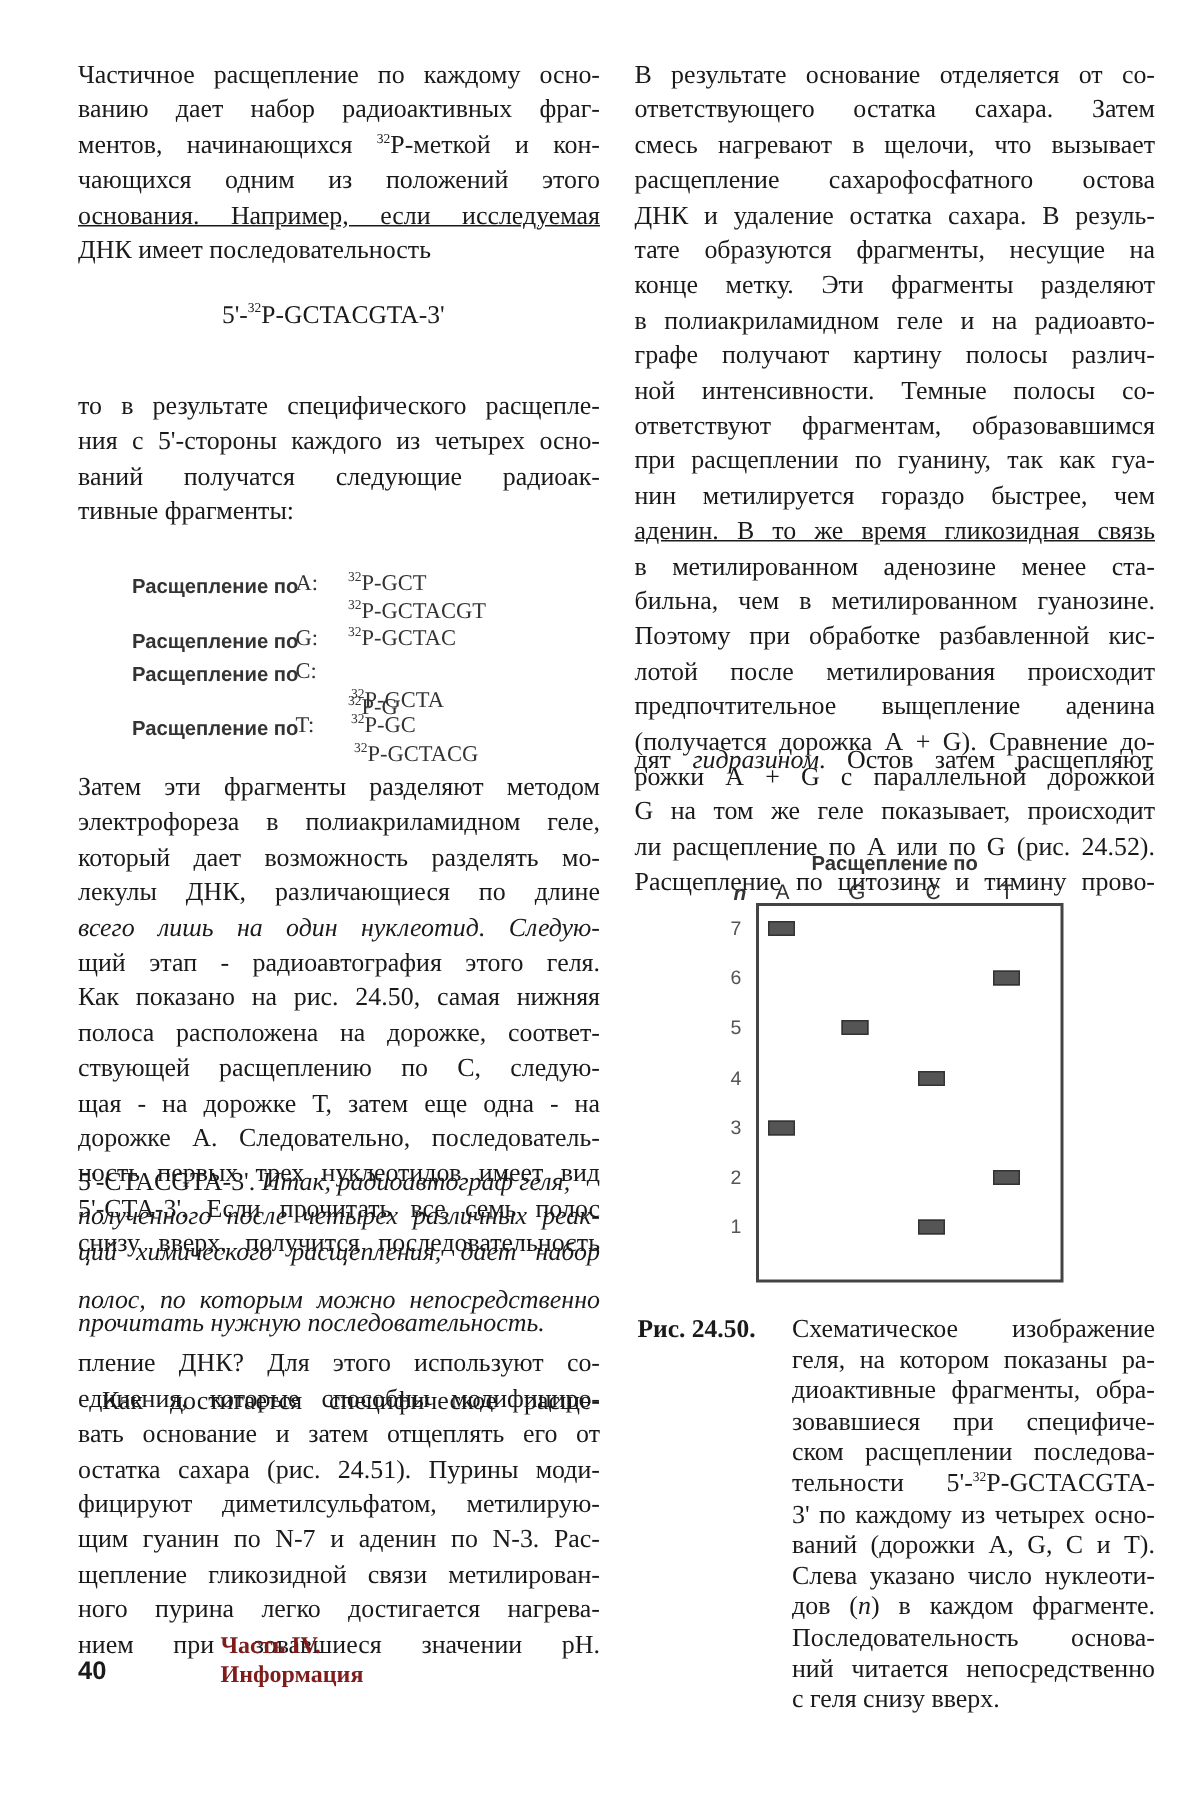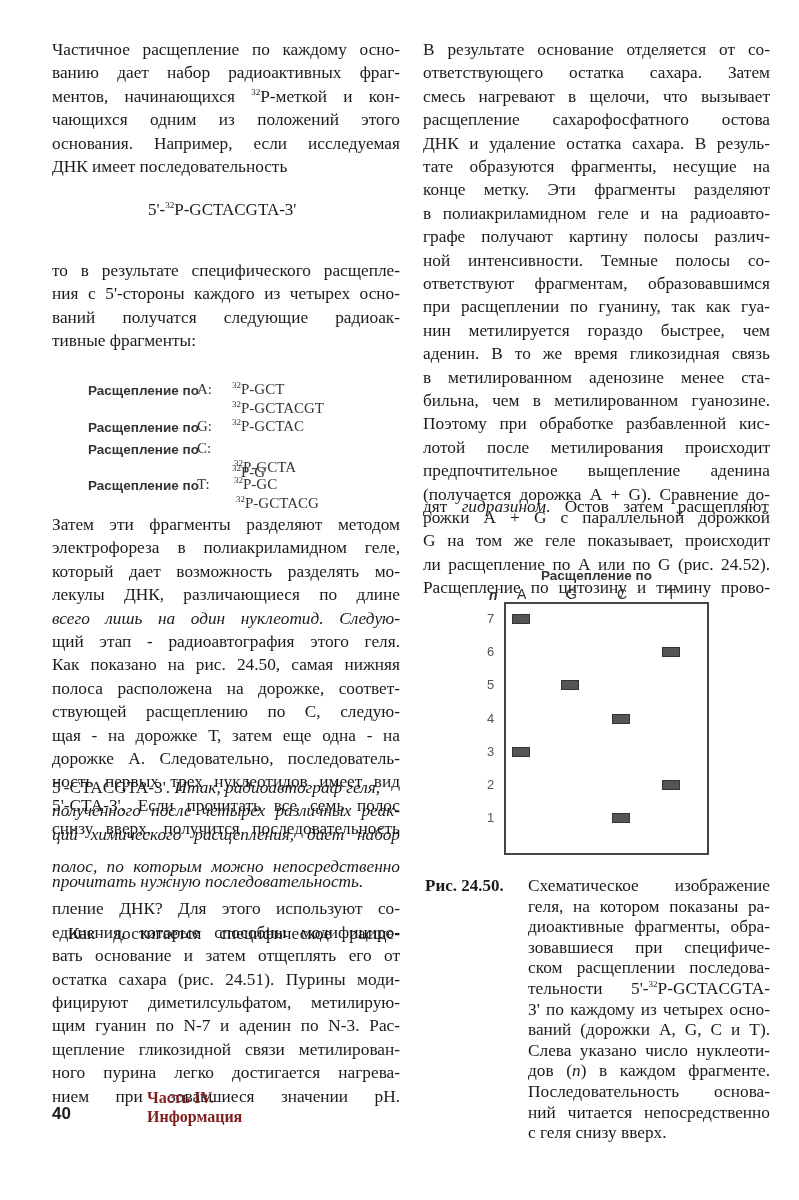--- a/index.html
+++ b/index.html
@@ -28,21 +28,21 @@
 </style>
 </head>
 <body>
 
 <div class="col" style="left:52px;top:0;width:348px;height:1200px;">
   <div id="lp1">
       <div class="line" style="top: 40px; width: 348px;">Частичное расщепление по каждому осно-</div>
       <div class="line" style="top: 63.4px; width: 348px;">ванию дает набор радиоактивных фраг-</div>
       <div class="line" style="top: 86.8px; width: 348px;">ментов, начинающихся <sup>32</sup>Р-меткой и кон-</div>
       <div class="line" style="top: 110.2px; width: 348px;">чающихся одним из положений этого</div>
-      <div class="line" style="top: 133.6px; width: 348px;">основания. Например, если исследуемая</div>
+      <div class="line" style="top: 133.6px; width: 348px; text-decoration: underline;">основания. Например, если исследуемая</div>
       <div class="line last" style="top: 157px; width: 348px;">ДНК имеет последовательность</div>
     </div>
 
   <div class="seq" style="left:96px;top:200px;">
     <span>5'-</span><sup>32</sup><span>P-GCTACGTA-3'</span>
   </div>
 
   <div id="lp2">
       <div class="line" style="top: 261px; width: 348px;">то в результате специфического расщепле-</div>
       <div class="line" style="top: 284.4px; width: 348px;">ния с 5'-стороны каждого из четырех осно-</div>
@@ -115,21 +115,21 @@
       <div class="line" style="top: 110.2px; width: 347px;">расщепление сахарофосфатного остова</div>
       <div class="line" style="top: 133.6px; width: 347px;">ДНК и удаление остатка сахара. В резуль-</div>
       <div class="line" style="top: 157px; width: 347px;">тате образуются фрагменты, несущие на</div>
       <div class="line" style="top: 180.4px; width: 347px;">конце метку. Эти фрагменты разделяют</div>
       <div class="line" style="top: 203.8px; width: 347px;">в полиакриламидном геле и на радиоавто-</div>
       <div class="line" style="top: 227.2px; width: 347px;">графе получают картину полосы различ-</div>
       <div class="line" style="top: 250.6px; width: 347px;">ной интенсивности. Темные полосы со-</div>
       <div class="line" style="top: 274px; width: 347px;">ответствуют фрагментам, образовавшимся</div>
       <div class="line" style="top: 297.4px; width: 347px;">при расщеплении по гуанину, так как гуа-</div>
       <div class="line" style="top: 320.8px; width: 347px;">нин метилируется гораздо быстрее, чем</div>
-      <div class="line" style="top: 344.2px; width: 347px;">аденин. В то же время гликозидная связь</div>
+      <div class="line" style="top: 344.2px; width: 347px; text-decoration: underline;">аденин. В то же время гликозидная связь</div>
       <div class="line" style="top: 367.6px; width: 347px;">в метилированном аденозине менее ста-</div>
       <div class="line" style="top: 391px; width: 347px;">бильна, чем в метилированном гуанозине.</div>
       <div class="line" style="top: 414.4px; width: 347px;">Поэтому при обработке разбавленной кис-</div>
       <div class="line" style="top: 437.8px; width: 347px;">лотой после метилирования происходит</div>
       <div class="line" style="top: 461.2px; width: 347px;">предпочтительное выщепление аденина</div>
       <div class="line" style="top: 484.6px; width: 347px;">(получается дорожка А + G). Сравнение до-</div>
       <div class="line" style="top: 508px; width: 347px;">рожки А + G с параллельной дорожкой</div>
       <div class="line" style="top: 531.4px; width: 347px;">G на том же геле показывает, происходит</div>
       <div class="line" style="top: 554.8px; width: 347px;">ли расщепление по А или по G (рис. 24.52).</div>
       <div class="line" style="top: 578.2px; width: 347px;">Расщепление по цитозину и тимину прово-</div>

